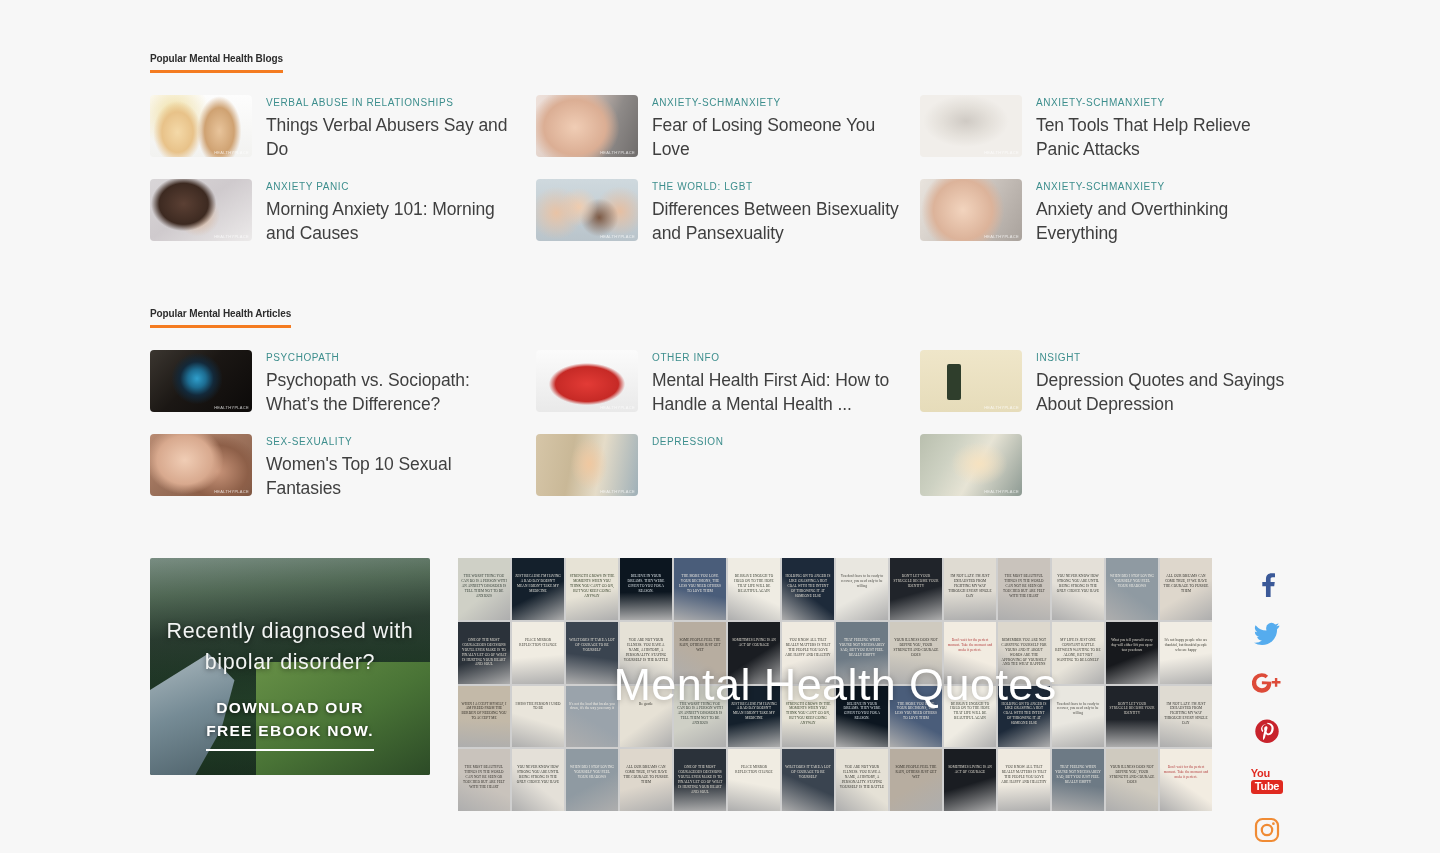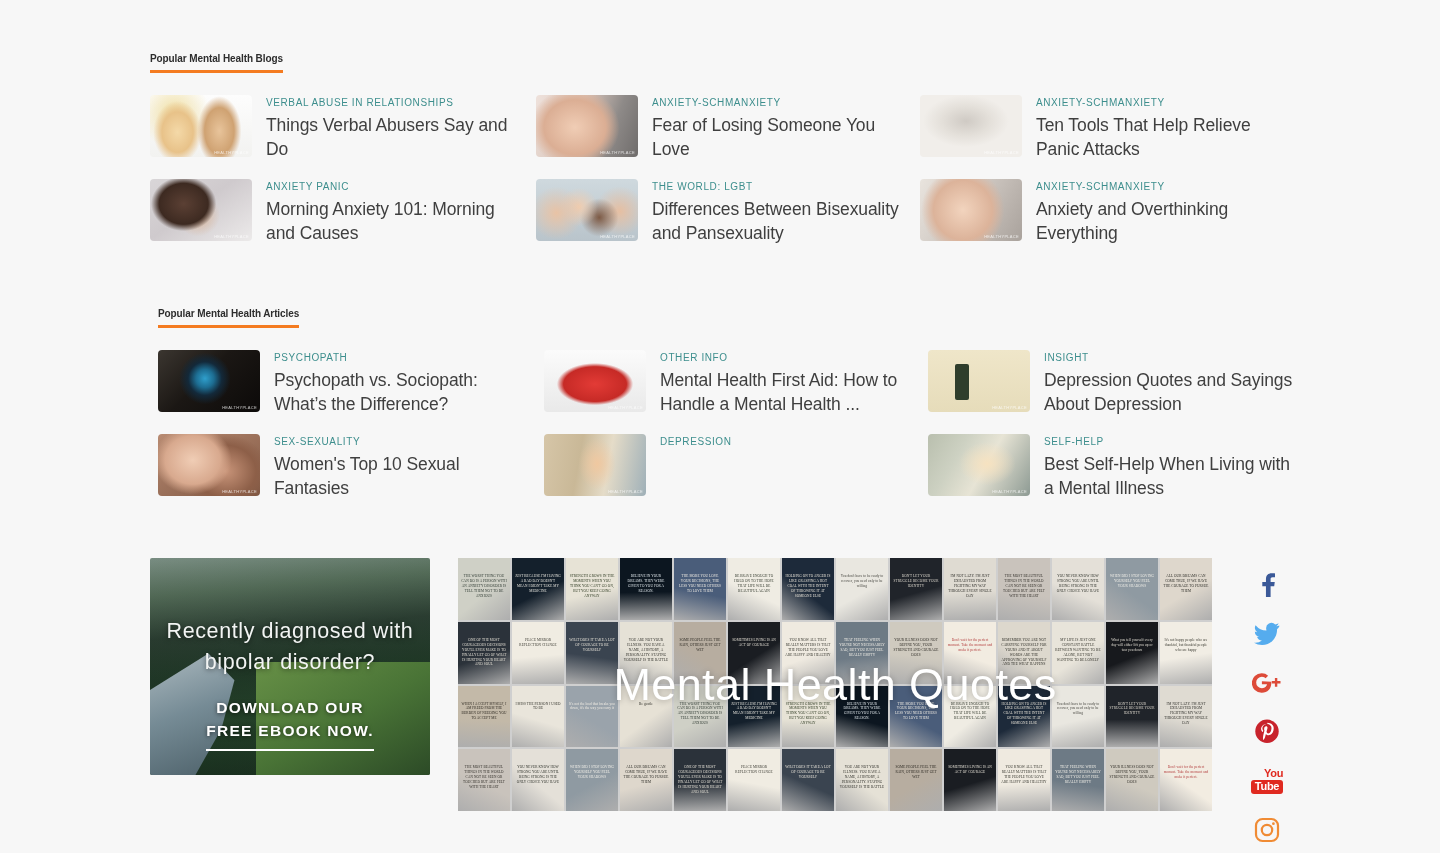--- a/index.html
+++ b/index.html
@@ -186,21 +186,21 @@
     font-size: 45px;
     font-weight: 300;
     letter-spacing: .4px;
     z-index: 5;
     text-shadow: 0 1px 6px rgba(0,0,0,.28);
   }
 
   
   .social { position: absolute; display: flex; flex-direction: column; gap: 15px; align-items: center; }
   .social-link { width: 34px; height: 34px; display: flex; align-items: center; justify-content: center; cursor: pointer; }
-  .yt { display: flex; flex-direction: column; align-items: flex-end; line-height: 1; }
+  .yt { display: flex; flex-direction: column; align-items: flex-start; line-height: 1; }
   .yt-you { color: #e02a20; font-size: 11px; font-weight: bold; letter-spacing: -.3px; }
   .yt-tube { background: #e02a20; color: #fff; font-size: 11px; font-weight: bold; padding: 1px 4px 2px; border-radius: 3px; margin-top: 1px; letter-spacing: -.3px; }
 </style>
 </head>
 <body>
 
 <div class="page">
 
   <div class="section" style="left:150px; top:48px; width:1140px;">
     <div class="section-heading">Popular Mental Health Blogs</div>
@@ -262,21 +262,21 @@
           </div>
         <div class="card-text">
           <span class="cat">ANXIETY-SCHMANXIETY</span>
           <div class="title">Anxiety and Overthinking Everything</div>
         </div>
       </div>
 
     </div>
   </div>
 
-  <div class="section" style="left:150px; top:303px; width:1140px;margin-left:8px;">
+  <div class="section" style="left:150px; top:303px; width:1140px;">
     <div class="section-heading">Popular Mental Health Articles</div>
     <div class="grid">
 
       <div class="card">
         <div class="thumb t-eye">
             <span class="wm">HEALTHYPLACE</span>
           </div>
         <div class="card-text">
           <span class="cat">PSYCHOPATH</span>
           <div class="title">Psychopath vs. Sociopath: What’s the Difference?</div>
@@ -319,24 +319,20 @@
           </div>
         <div class="card-text">
           <span class="cat">DEPRESSION</span>
         </div>
       </div>
 
       <div class="card">
         <div class="thumb t-coffee">
             <span class="wm">HEALTHYPLACE</span>
           </div>
-        <div class="card-text">
-          <span class="cat">SELF-HELP</span>
-          <div class="title">Best Self-Help When Living with a Mental Illness</div>
-        </div>
       </div>
 
     </div>
   </div>
 
   <div class="ad" style="left:150px; top:558px; width:280px; height:217px;">
     <div class="ad-headline">Recently  diagnosed  with bipolar  disorder?</div>
     <div class="ad-cta">
       <div class="ad-cta-text">
         <div>DOWNLOAD  OUR</div>

